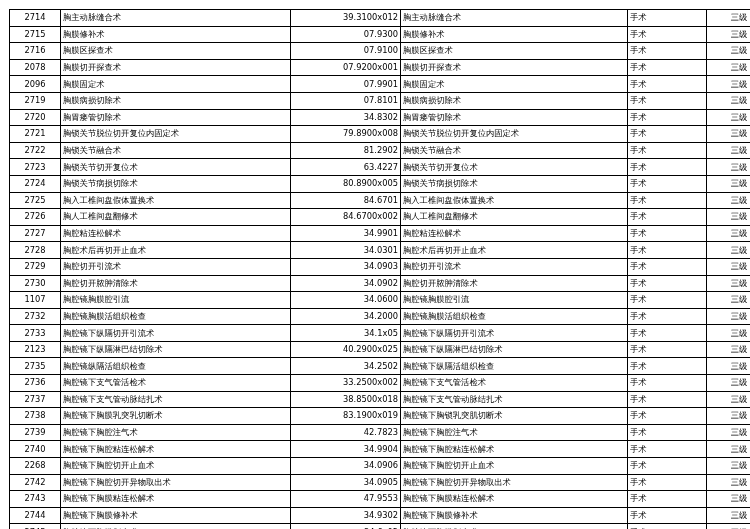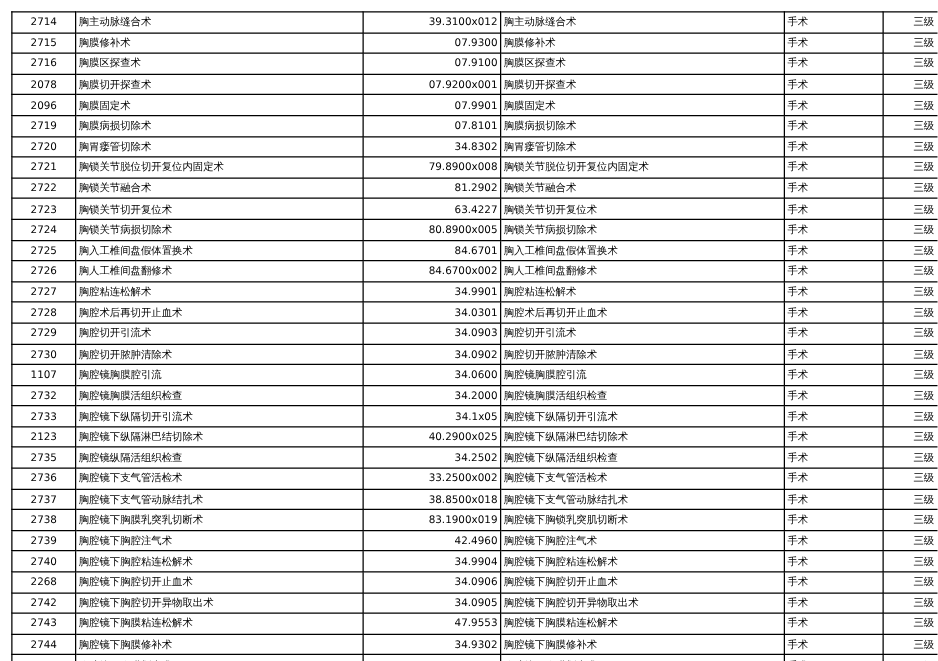--- a/index.html
+++ b/index.html
@@ -263,21 +263,21 @@
         <td class="col-code">2738</td>
         <td class="col-name">胸腔镜下胸膜乳突乳切断术</td>
         <td class="col-icd">83.1900x019</td>
         <td class="col-alt">胸腔镜下胸锁乳突肌切断术</td>
         <td class="col-type">手术</td>
         <td class="col-level">三级</td>
       </tr>
       <tr>
         <td class="col-code">2739</td>
         <td class="col-name">胸腔镜下胸腔注气术</td>
-        <td class="col-icd">42.4960</td>
+        <td class="col-icd">42.7823</td>
         <td class="col-alt">胸腔镜下胸腔注气术</td>
         <td class="col-type">手术</td>
         <td class="col-level">三级</td>
       </tr>
       <tr>
         <td class="col-code">2740</td>
         <td class="col-name">胸腔镜下胸腔粘连松解术</td>
         <td class="col-icd">34.9904</td>
         <td class="col-alt">胸腔镜下胸腔粘连松解术</td>
         <td class="col-type">手术</td>

